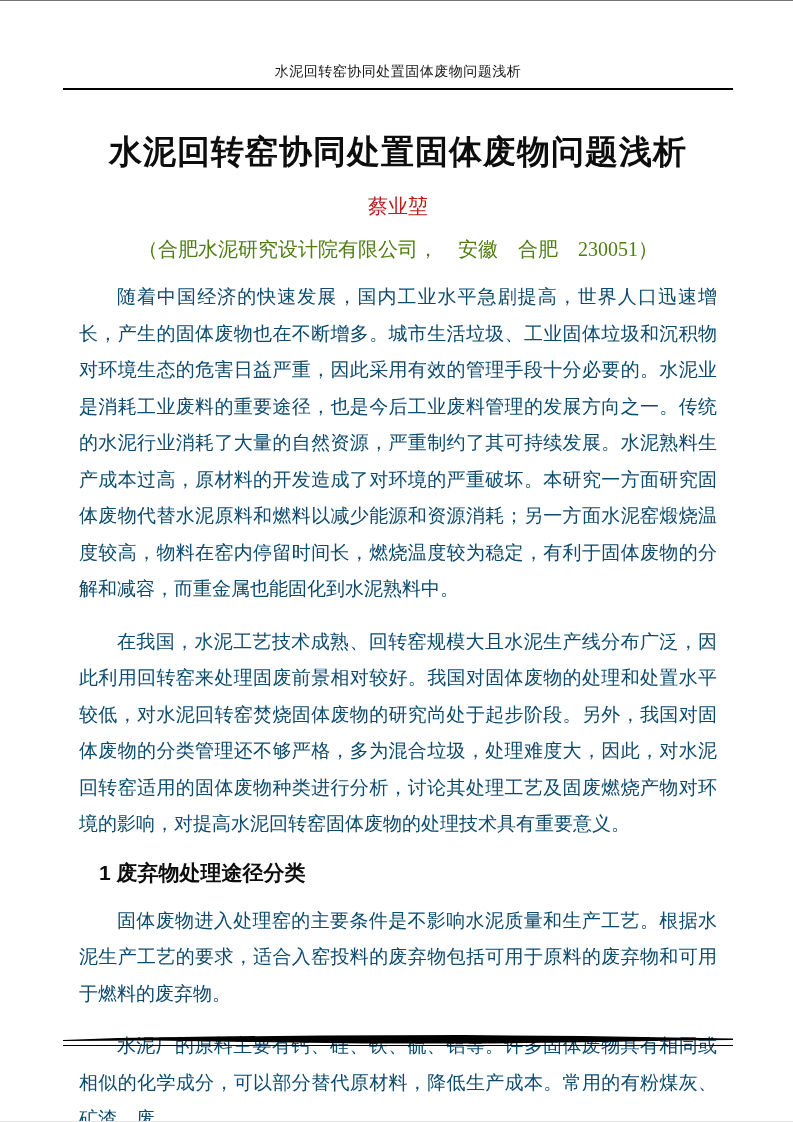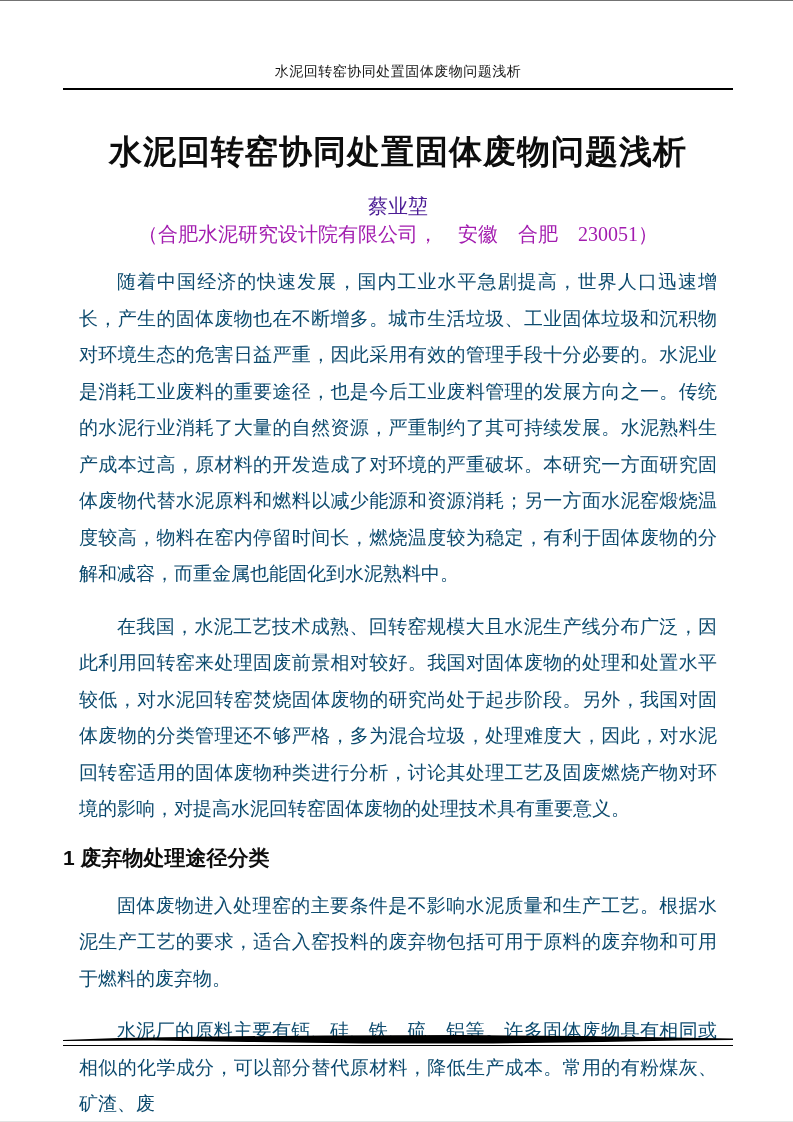--- a/index.html
+++ b/index.html
@@ -44,37 +44,38 @@
     font-family: "Liberation Sans", "DejaVu Sans", sans-serif;
     font-weight: 700;
     font-size: 33px;
     letter-spacing: 1px;
     color: #0d0d0d;
   }
   .author-line {
     margin-top: 18px;
     text-align: center;
     font-size: 20px;
-    color: #4c1d95;
+    color: #b91c1c;
   }
   .affiliation-line {
-    margin-top: 1px;
+    margin-top: 16px;
     text-align: center;
     font-size: 20px;
-    color: #a21caf;
+    color: #4d7c0f;
   }
   .section-heading {
     margin: 20px 0 4px 0;
     font-family: "Liberation Sans", "DejaVu Sans", sans-serif;
     font-weight: 700;
     font-size: 21px;
     color: #0d0d0d;
   }
   .section-heading.second {
     margin-top: 8px;
+    margin-left: 36px;
   }
   .body-para {
     margin: 16px;
     font-size: 19px;
     line-height: 36.5px;
     text-align: justify;
     text-justify: inter-ideograph;
     text-indent: 2em;
     color: #0c4a6e;
     word-break: break-all;

